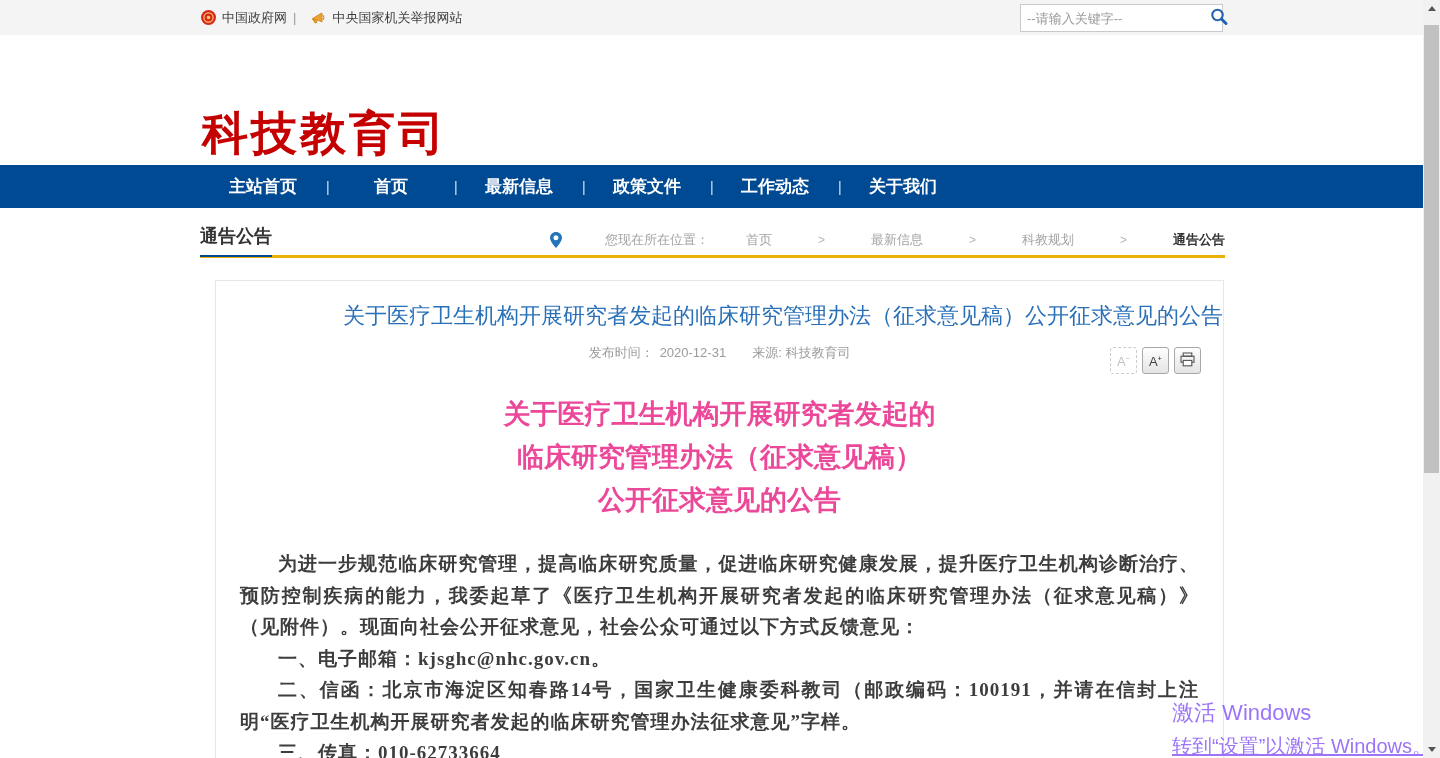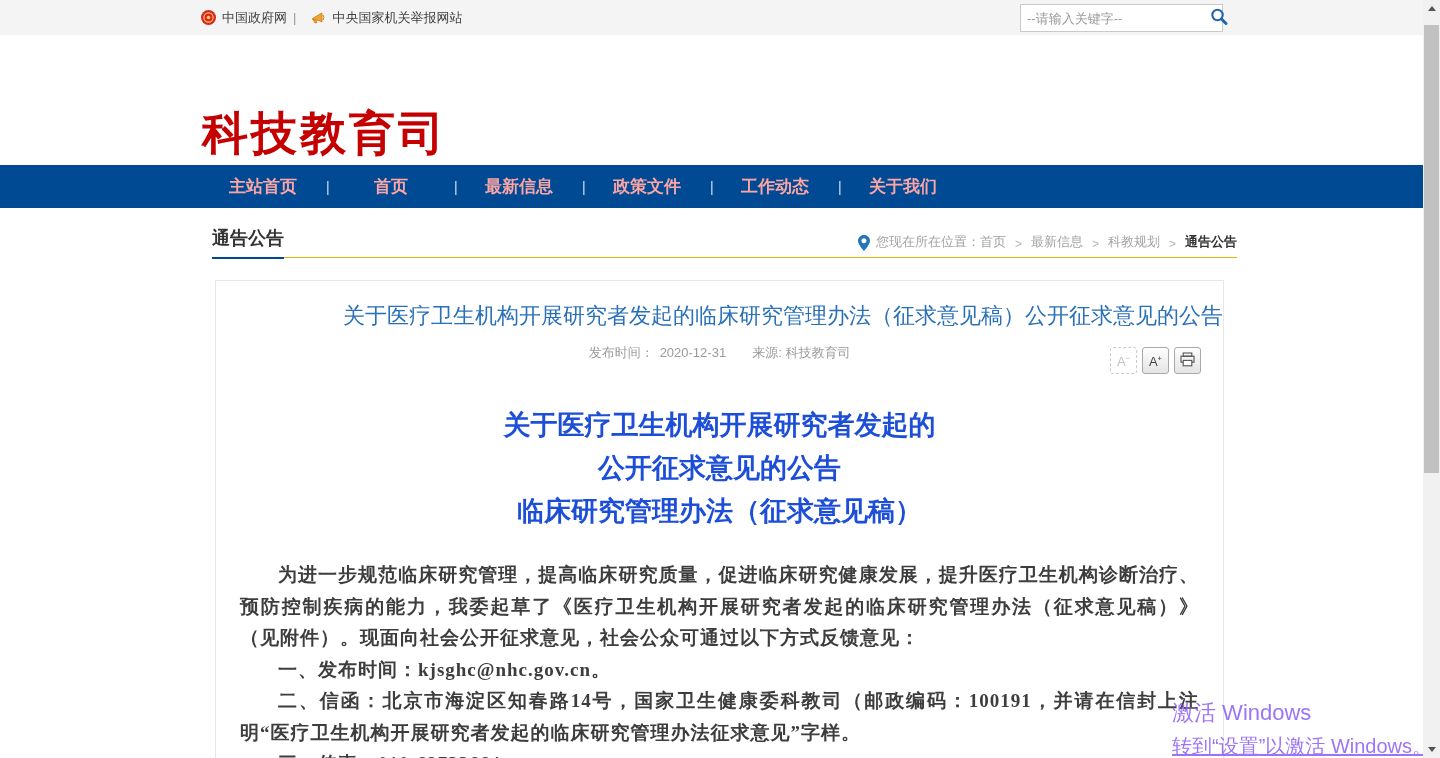--- a/index.html
+++ b/index.html
@@ -25,52 +25,52 @@
                 justify-content:center; cursor:pointer; background:transparent; border:none; }
 
   
   .site-header { position:absolute; left:0; top:35px; width:1440px; height:130px; background:#fff; }
   .site-title { position:absolute; left:202px; top:68px; font-size:46px; font-weight:bold;
                 color:#c40000; letter-spacing:3px; }
 
   
   .navbar { position:absolute; left:0; top:165px; width:1440px; height:43px;
             background:#004a94; display:flex; align-items:center; padding-left:200px; }
-  .nav-item { width:126px; text-align:center; color:#fca5a5; font-size:17px; font-weight:bold;
+  .nav-item { width:126px; text-align:center; color:#ffffff; font-size:17px; font-weight:bold;
               cursor:pointer; line-height:43px; }
   .nav-sep { width:2px; text-align:center; color:#cfe0f2; font-size:14px; }
 
   
-  .crumb-row { position:absolute; left:212px; top:222px; width:1025px; height:36px;
-               border-bottom:1px solid #eab308; }
+  .crumb-row { position:absolute; left:200px; top:222px; width:1025px; height:36px;
+               border-bottom:3px solid #eab308; }
   .section-title { position:absolute; left:0; bottom:-2px; font-size:18px; font-weight:bold;
                    color:#333; padding-bottom:7px; border-bottom:2px solid #004a94; cursor:pointer; }
-  .crumb { position:absolute; right:0; bottom:6px; display:flex; align-items:flex-end;
-           font-size:13px; color:#a3a3a3; }
+  .crumb { position:absolute; right:0; bottom:6px; display:flex; align-items:center;
+           font-size:13px; color:#a3a3a3;gap:37px; }
   .crumb .pin { width:12px; height:16px; margin-right:6px; }
   .crumb a { color:#a3a3a3; text-decoration:none; cursor:pointer; }
   .crumb .gt { margin:0 9px; color:#b5b5b5; font-size:12px; }
   .crumb .current { color:#333; font-weight:bold; }
 
   
   .article-box { position:absolute; left:215px; top:280px; width:1009px; height:600px;
                  background:#fff; border:1px solid #e7e7e7; }
   .article-title { margin-top:20px; text-align:right; font-size:22px; color:#2970b8;
                    font-weight:normal; }
   .article-meta { margin-top:13px; text-align:center; font-size:13px; color:#9b9b9b; }
   .article-meta .v { margin-left:6px; }
   .article-meta .src { margin-left:26px; }
   .toolbar { position:absolute; right:22px; top:66px; display:flex; gap:5px; }
   .tool-btn { width:27px; height:27px; border-radius:3px; font-size:13px;
               display:flex; align-items:center; justify-content:center; cursor:pointer; }
   .btn-dashed { border:1px dashed #cccccc; background:#fff; color:#c3c3c3; }
   .btn-solid { border:1px solid #a8a8a8; background:linear-gradient(#fefefe,#e4e4e4); color:#444; }
 
-  .content-heading { margin-top:42px; text-align:center; font-size:27px; font-weight:bold;
-                     color:#1d4ed8; line-height:43px; }
+  .content-heading { margin-top:31px; text-align:center; font-size:27px; font-weight:bold;
+                     color:#ec4899; line-height:43px; }
   .content-body { margin:26px 24px 0 24px; font-family:"Liberation Serif", serif;
                   font-size:19px; line-height:31.5px; color:#3d3d3d; text-align:justify;
                   letter-spacing:1px; }
   .content-body p { text-indent:2em; margin:0;font-weight:bold; }
 
   
   .watermark { position:absolute; left:1172px; top:698px; z-index:50; color:#8b5cf6;
                opacity:.85; pointer-events:none; }
   .watermark .l1 { font-size:22px; }
   .watermark .l2 { font-size:20px; margin-top:5px;text-decoration:underline; }
@@ -182,27 +182,27 @@
             <rect x="3.2" y="1" width="8.6" height="3.2" fill="none" stroke="#555" stroke-width="1.1"></rect>
             <rect x="1" y="4.2" width="13" height="6" fill="none" stroke="#555" stroke-width="1.1"></rect>
             <rect x="3.2" y="8.4" width="8.6" height="5.4" fill="#fff" stroke="#555" stroke-width="1.1"></rect>
           </svg>
         </span>
       </button>
     </div>
 
     <div class="content-heading">
       <div>关于医疗卫生机构开展研究者发起的</div>
+      <div>临床研究管理办法（征求意见稿）</div>
       <div>公开征求意见的公告</div>
-      <div>临床研究管理办法（征求意见稿）</div>
     </div>
 
     <div class="content-body">
       <p>为进一步规范临床研究管理，提高临床研究质量，促进临床研究健康发展，提升医疗卫生机构诊断治疗、预防控制疾病的能力，我委起草了《医疗卫生机构开展研究者发起的临床研究管理办法（征求意见稿）》（见附件）。现面向社会公开征求意见，社会公众可通过以下方式反馈意见：</p>
-      <p>一、发布时间：kjsghc@nhc.gov.cn。</p>
+      <p>一、电子邮箱：kjsghc@nhc.gov.cn。</p>
       <p>二、信函：北京市海淀区知春路14号，国家卫生健康委科教司（邮政编码：100191，并请在信封上注明“医疗卫生机构开展研究者发起的临床研究管理办法征求意见”字样。</p>
       <p>三、传真：010-62733664</p>
     </div>
   </div>
 
   <div class="watermark">
     <div class="l1">激活 Windows</div>
     <div class="l2">转到“设置”以激活 Windows。</div>
   </div>
 

